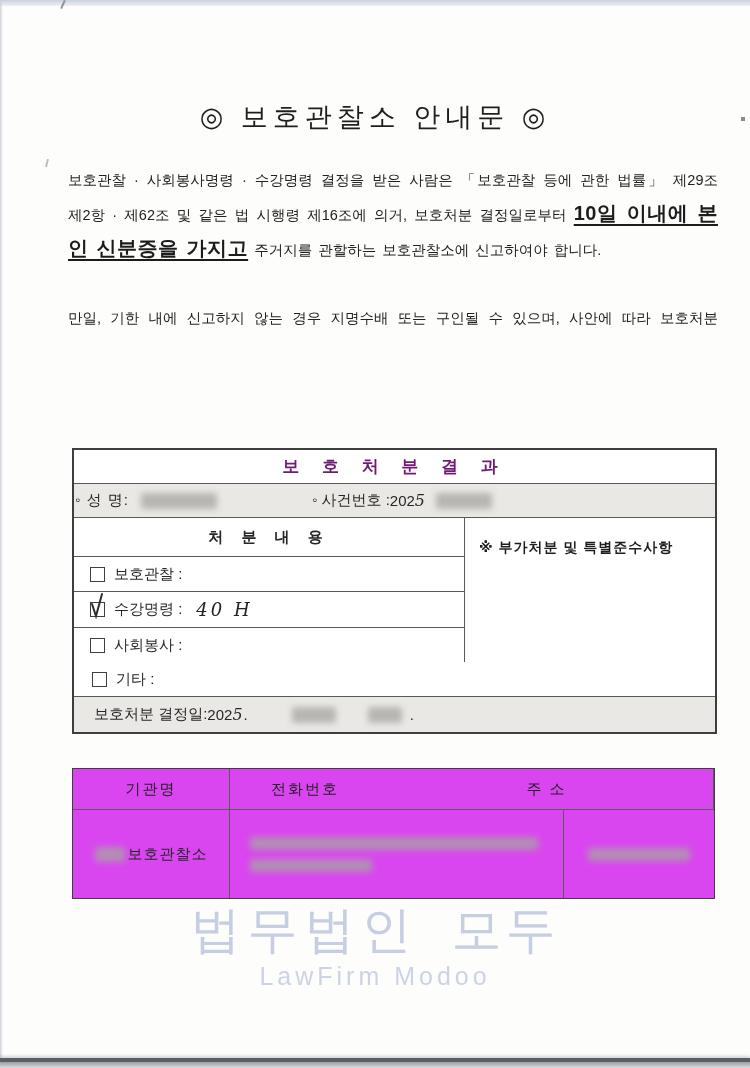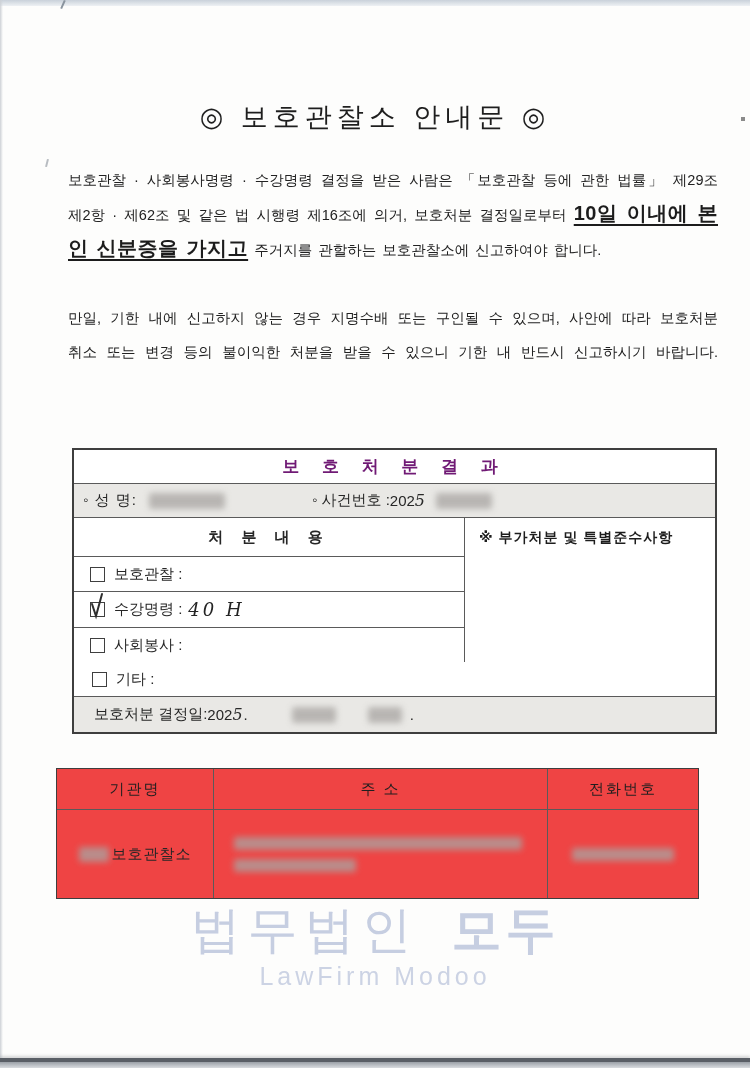--- a/index.html
+++ b/index.html
@@ -34,53 +34,53 @@
 
   
   .redact{background:var(--redact,#a8a5a2);filter:blur(3px);border-radius:2px;opacity:.75;display:inline-block;vertical-align:middle;}
 
   
   .t1{position:absolute;left:72px;top:448px;width:641px;border:2px solid #3e3e3e;background:#fff;}
   .t1-title{height:33px;border-bottom:1px solid #5a5a5a;display:flex;align-items:center;justify-content:center;
     font-weight:bold;font-size:17px;letter-spacing:9px;color:#701a75;}
   .t1-name{height:33px;border-bottom:1px solid #5a5a5a;background:var(--shaded,#e9e8e5);
     display:flex;align-items:center;font-size:15px;position:relative;}
-  .t1-name .lbl{margin-left:9px;letter-spacing:1px;}
+  .t1-name .lbl{margin-left:1px;letter-spacing:1px;}
   .t1-name .case{position:absolute;left:238px;display:flex;align-items:center;}
   .hand{font-family:"DejaVu Serif",serif;font-style:italic;font-size:16px;letter-spacing:1px;color:#2a2a2a;}
   .t1-body{display:flex;}
   .t1-left{width:390px;border-right:1px solid #5a5a5a;}
-  .t1-right{flex:1;padding:11px 0 0 14px;font-size:14px;font-weight:bold;letter-spacing:1px;color:#1d1d1d;}
+  .t1-right{flex:1;padding:11px 0 0 14px;font-size:14px;font-weight:bold;letter-spacing:1px;color:#1d1d1d;margin-top:10px;}
   .t1-hrow{height:38px;border-bottom:1px solid #5a5a5a;display:flex;align-items:center;justify-content:center;
     font-weight:bold;font-size:15px;letter-spacing:7px;}
   .t1-row{height:34px;border-bottom:1px solid #5a5a5a;display:flex;align-items:center;padding-left:16px;font-size:15px;}
   .t1-row:last-child{border-bottom:none;}
   .t1-row.r2{height:35px;}
   .t1-full-row{height:34px;border-bottom:1px solid #5a5a5a;display:flex;align-items:center;padding-left:18px;font-size:15px;}
   .t1-date{height:35px;background:var(--shaded,#e9e8e5);display:flex;align-items:center;padding-left:20px;font-size:15px;}
   .cbx{position:relative;width:13px;height:13px;border:1.5px solid #3f3f3f;margin-right:9px;flex:0 0 auto;}
   .cbx svg{position:absolute;left:-2px;top:-10px;overflow:visible;}
-  .val-hand{font-family:"DejaVu Serif",serif;font-style:italic;font-size:18px;letter-spacing:3px;margin-left:6px;color:#242424;}
+  .val-hand{font-family:"DejaVu Serif",serif;font-style:italic;font-size:18px;letter-spacing:3px;margin-left:14px;color:#242424;}
 
   
-  .t2{position:absolute;left:56px;top:768px;width:641px;border:1.5px solid #3e3e3e;background:#ef4444;}
+  .t2{position:absolute;left:72px;top:768px;width:641px;border:1.5px solid #3e3e3e;background:#d946ef;}
   .t2-hrow{display:flex;height:40px;border-bottom:1px solid #5a5a5a;font-size:15px;color:#1f1f1f;}
   .t2-hrow .c{display:flex;align-items:center;justify-content:center;letter-spacing:2px;}
   .t2-drow{display:flex;height:88px;}
   .c1{width:156px;border-right:1px solid #5a5a5a;}
   .c2{flex:1;border-right:1px solid #5a5a5a;}
   .c3{width:150px;}
   .t2-drow .c1{display:flex;align-items:center;justify-content:center;font-size:15px;letter-spacing:1px;}
   .t2-drow .c2{display:flex;flex-direction:column;justify-content:center;padding-left:20px;gap:9px;}
   .t2-drow .c3{display:flex;align-items:center;justify-content:center;}
 
   
   .wm{position:absolute;top:901px;left:0;width:100%;text-align:center;color:var(--wm,#c6cee1);user-select:none;}
   .wm-kr{font-size:50px;letter-spacing:7px;line-height:58px;}
-  .wm-kr .bold{font-weight:bold;letter-spacing:4px;margin-left:12px;}
+  .wm-kr .bold{font-weight:normal;letter-spacing:4px;margin-left:12px;}
   .wm-en{font-size:25px;letter-spacing:4px;margin-top:3px;color:#ccd3e4;}
 </style>
 </head>
 <body>
 
 <div class="page">
 
   <div class="scan-top"></div>
   <div class="scan-left"></div>
   <div class="mark-a"></div>
@@ -90,21 +90,20 @@
   <div class="doc-title">◎  보호관찰소 안내문  ◎</div>
 
   <div class="para para1">
     <div class="pline just">보호관찰 · 사회봉사명령 · 수강명령 결정을 받은 사람은 「보호관찰 등에 관한 법률」 제29조</div>
     <div class="pline just"><span>제2항 · 제62조 및 같은 법 시행령 제16조에 의거, 보호처분 결정일로부터 </span><span class="em-big">10일 이내에 본</span></div>
     <div class="pline"><span class="em-big">인 신분증을 가지고</span><span> 주거지를 관할하는 보호관찰소에 신고하여야 합니다.</span></div>
   </div>
 
   <div class="para para2">
     <div class="pline just">만일, 기한 내에 신고하지 않는 경우 지명수배 또는 구인될 수 있으며, 사안에 따라 보호처분</div>
-    <div class="pline just">취소 또는 변경 등의 불이익한 처분을 받을 수 있으니 기한 내 반드시 신고하시기 바랍니다.</div>
   </div>
 
   <div class="t1">
     <div class="t1-title">보 호 처 분 결 과</div>
 
     <div class="t1-name">
       <span class="lbl">◦ 성  명:</span>
       <span class="redact" style="width:76px;height:16px;margin-left:12px;"></span>
       <span class="case">
         <span>◦ 사건번호 : </span>
@@ -160,22 +159,22 @@
       <span>.</span>
       <span class="redact" style="width:44px;height:16px;margin-left:44px;"></span>
       <span class="redact" style="width:34px;height:16px;margin-left:32px;"></span>
       <span style="margin-left:8px;">.</span>
     </div>
   </div>
 
   <div class="t2">
     <div class="t2-hrow">
       <div class="c c1">기관명</div>
+      <div class="c c3">전화번호</div>
       <div class="c c2">주 소</div>
-      <div class="c c3">전화번호</div>
     </div>
     <div class="t2-drow">
       <div class="c1">
         <span class="redact" style="width:30px;height:15px;margin-right:3px;"></span>
         <span>보호관찰소</span>
       </div>
       <div class="c2">
         <span class="redact" style="width:288px;height:13px;"></span>
         <span class="redact" style="width:122px;height:13px;"></span>
       </div>

